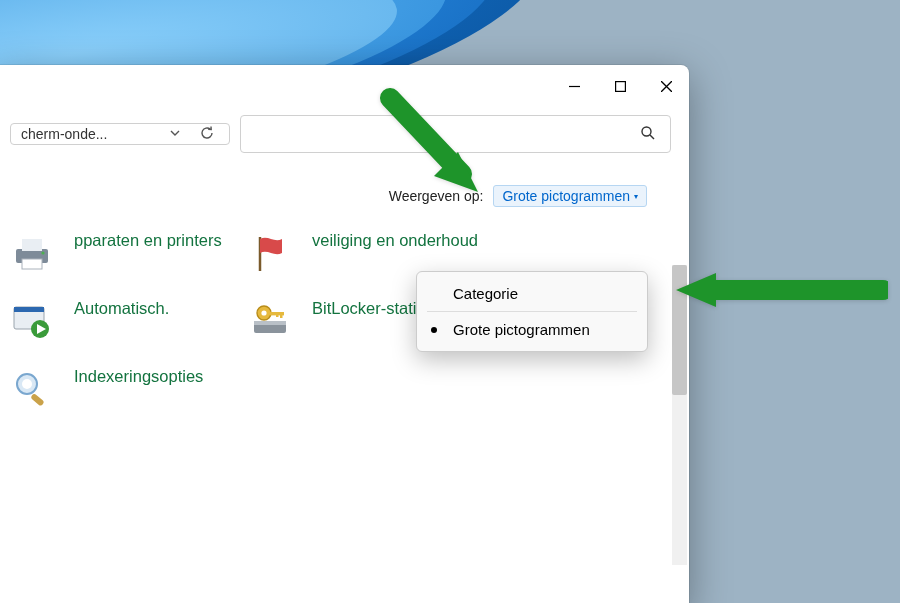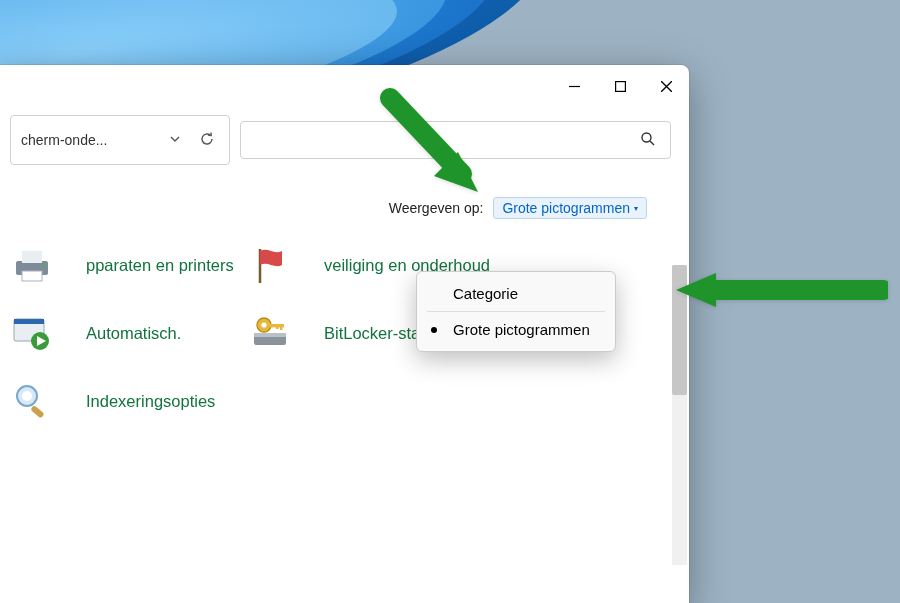--- a/index.html
+++ b/index.html
@@ -64,21 +64,21 @@
     
     
     .toolbar {
       display: flex;
       align-items: center;
       gap: 10px;
       padding: 8px 18px 14px 18px;
     }
     .address-bar {
       flex: 0 0 220px;
-      height: 50px;
+      height: 22px;
       border: 1px solid #d0d0d0;
       border-radius: 4px;
       display: flex;
       align-items: center;
       padding: 0 10px;
       color: #333;
       font-size: 14px;
       gap: 10px;
     }
     .address-bar .crumb { flex: 1; white-space: nowrap; overflow: hidden; text-overflow: ellipsis; }
@@ -116,21 +116,21 @@
       align-items: center;
       gap: 4px;
     }
     .dropdown-arrow { font-size: 8px; color: #0066cc; }
 
     
     .dropdown {
       position: absolute;
       top: 206px;
       left: 424px;
-      width: 200px;
+      width: 232px;
       background: #f9f9f9;
       border: 1px solid #ccc;
       border-radius: 6px;
       box-shadow: 0 8px 24px rgba(0,0,0,0.25);
       padding: 6px 0;
       z-index: 20;
     }
     .dd-item {
       padding: 7px 16px 7px 36px;
       font-size: 15px;
@@ -157,22 +157,21 @@
     
     .cp-grid {
       padding: 18px 24px 0 18px;
       display: grid;
       grid-template-columns: 230px 1fr;
       row-gap: 24px;
       column-gap: 8px;
     }
     .cp-item {
       display: flex;
-      align-items: center;
-      gap: 32px;
+      gap: 20px;
     }
     .cp-icon {
       width: 44px;
       height: 44px;
       flex-shrink: 0;
       display: flex;
       align-items: center;
       justify-content: center;
     }
     .cp-label {

